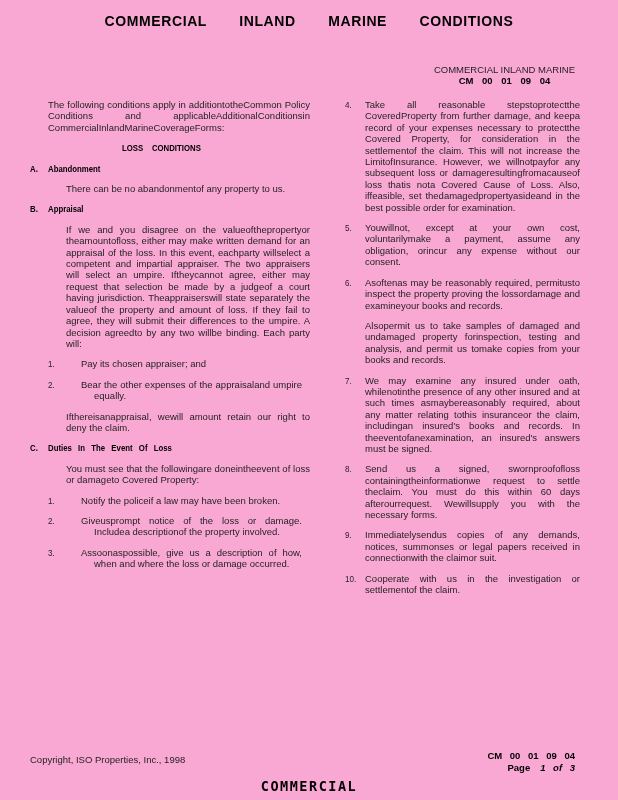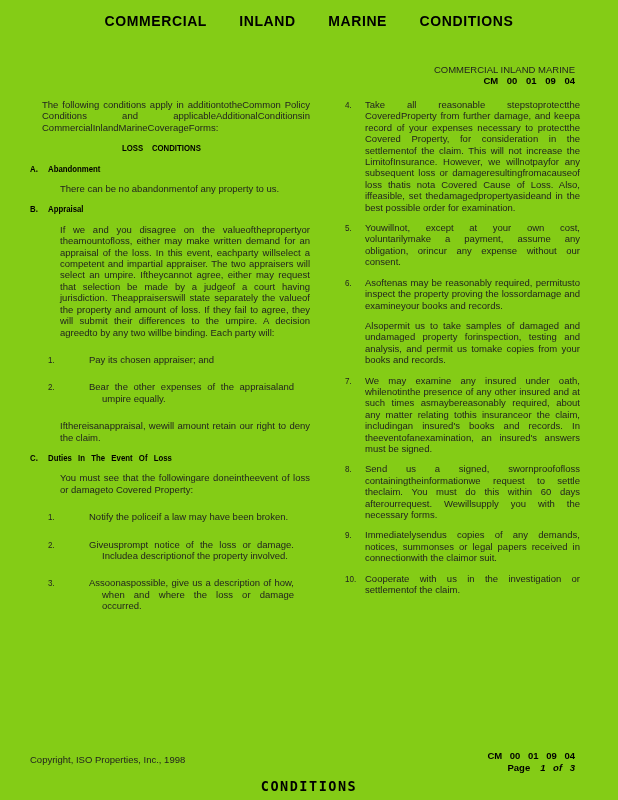--- a/index.html
+++ b/index.html
@@ -1,61 +1,61 @@
 <!DOCTYPE html>
 <html><head>
 <meta charset="utf-8">
 <style>
   html, body { margin: 0; padding: 0; background: #e8e8e8; }
   .page {
     position: relative;
     width: 618px;
     height: 800px;
-    background: #84cc16;
+    background: #f9a8d4;
     font-family: "Liberation Sans", sans-serif;
     color: #1f1f1f;
     overflow: hidden;
   }
   .title {
     position: absolute;
     top: 13px; left: 0;
     width: 100%;
     margin: 0;
     text-align: center;
     font-size: 14px;
     font-weight: 700;
     color: #000;
     letter-spacing: 0.6px;
     word-spacing: 28px;
   }
   .hdr-right {
     position: absolute;
     top: 64px; right: 43px;
-    text-align: right;
+    text-align: center;
     font-size: 9.5px;
     line-height: 11px;
     color: #1f1f1f;
   }
   .hdr-right .form-no {
     font-weight: 700;
     word-spacing: 6px;
     color: #000;
   }
   .columns {
     position: absolute;
     top: 99px; left: 30px;
     width: 563px;
     display: flex;
     gap: 35px;
     font-size: 9.5px;
     line-height: 11.4px;
   }
   .colL { width: 280px; }
   .colR { width: 248px; }
-  p { margin: 0 0 9px 12px; text-align: justify; }
+  p { margin: 0 0 9px 18px; text-align: justify; }
   .hd {
     font-weight: 700;
     color: #000;
     margin: 0 0 9px 0;
     text-align: center;
   }
   .cd {
     display: inline-block;
     transform: scaleX(0.82);
     transform-origin: 0 50%;
@@ -68,21 +68,21 @@
   .sec { position: relative; padding-left: 18px; }
   .sec-label { position: absolute; left: 0; top: 0; }
   .sec-hd { margin: 0 0 9px 0; }
   .li { position: relative; padding-left: 14px; margin: 0 0 9px 0; }
   .li-num {
     position: absolute; left: 0; top: 0;
     display: inline-block;
     transform: scaleX(0.85);
     transform-origin: 0 50%;
   }
-  .li p { padding-left: 24px; text-indent: -13px; margin: 16px; }
+  .li p { padding-left: 24px; text-indent: -13px; margin: 8px; }
   .item { position: relative; padding-left: 20px; margin: 0 0 9px 0; }
   .item-num {
     position: absolute; left: 0; top: 0;
     display: inline-block;
     transform: scaleX(0.85);
     transform-origin: 0 50%;
   }
   .item p { margin: 0 13px 9px 0; }
   .item p:last-child { margin-bottom: 0; }
   .footer-copy {
@@ -214,15 +214,15 @@
 
   <div class="footer-copy">Copyright, ISO Properties, Inc., 1998</div>
 
   <div class="footer-right">
     <div>CM 00 01 09 04</div>
     <div>
       <span>Page</span><span class="pg-gap">1 of 3</span>
     </div>
   </div>
 
-  <div class="stamp">CONDITIONS</div>
+  <div class="stamp">COMMERCIAL</div>
 
 </div>
 
 </body></html>

